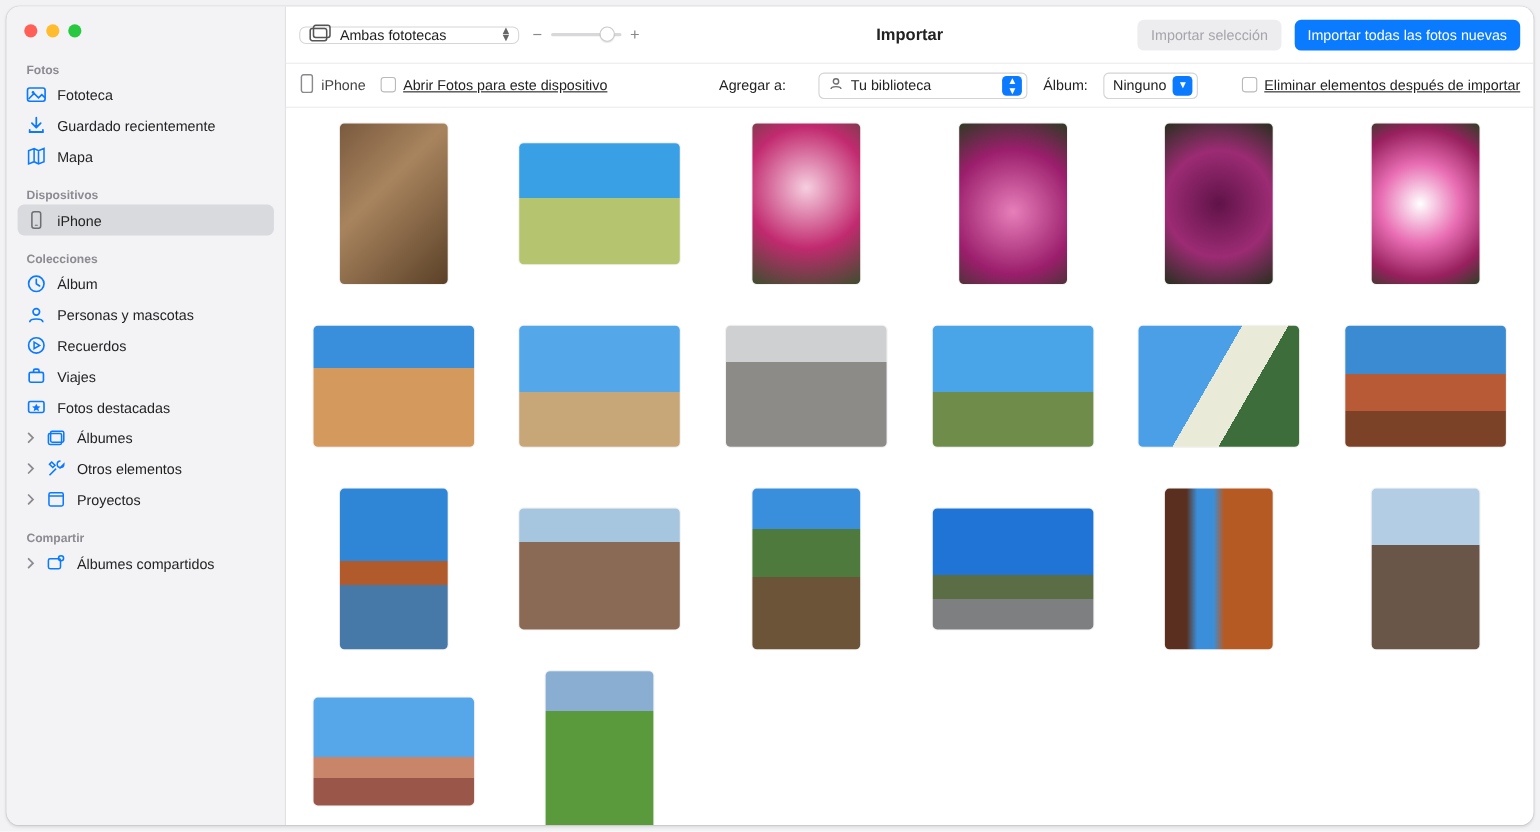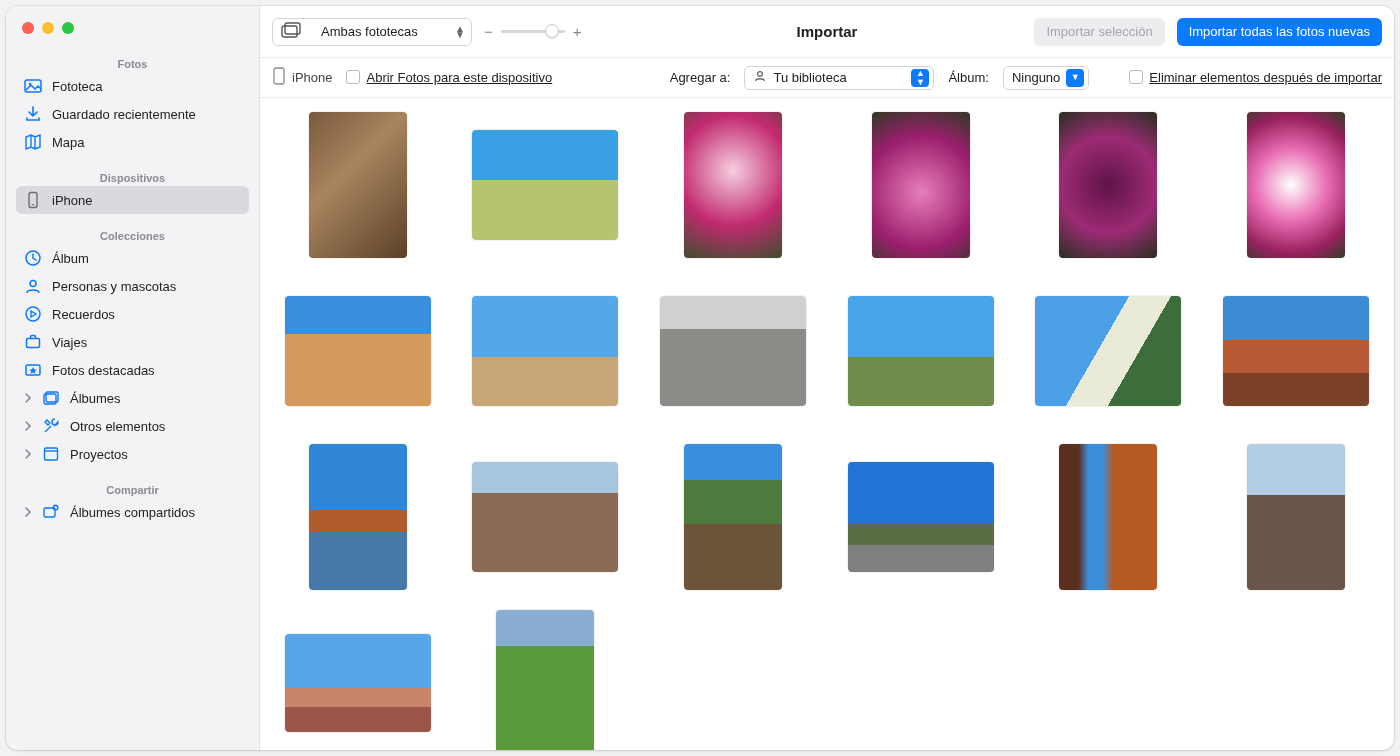--- a/index.html
+++ b/index.html
@@ -24,21 +24,20 @@
   }
   
   .sidebar {
     width: 254px;
     background: #f3f2f5;
     border-right: 1px solid #e2e2e4;
     padding: 10px 10px 10px 10px;
     display: flex;
     flex-direction: column;
     flex-shrink: 0;
-    text-align: center;
   }
   .traffic {
     display: flex;
     gap: 8px;
     padding: 6px 4px 18px 6px;
   }
   .dot { width: 12px; height: 12px; border-radius: 50%; }
   .dot.red { background: #ff5f57; }
   .dot.yellow { background: #febc2e; }
   .dot.green { background: #28c840; }
@@ -84,22 +83,22 @@
     display: flex;
     align-items: center;
     padding: 0 12px;
     gap: 12px;
     border-bottom: 1px solid #ececee;
     position: relative;
   }
   .library-select {
     display: flex;
     align-items: center;
-    gap: 20px;
-    height: 28px;
+    gap: 8px;
+    height: 16px;
     border: 1px solid #d6d6d9;
     border-radius: 6px;
     padding: 0 8px;
     background: #fff;
     min-width: 200px;
     position: relative;
   }
   .library-select .stepper {
     position: absolute;
     right: 6px;
@@ -192,21 +191,21 @@
     display: flex;
     align-items: center;
     gap: 6px;
     height: 24px;
     border: 1px solid #d3d3d6;
     border-radius: 5px;
     padding: 0 4px 0 8px;
     background: #fff;
     position: relative;
   }
-  .select.wide { min-width: 190px; }
+  .select.wide { min-width: 190px; margin-left: 16px; }
   .select .chev {
     width: 18px;
     height: 18px;
     background: #0a7aff;
     border-radius: 4px;
     color: #fff;
     display: flex;
     align-items: center;
     justify-content: center;
     font-size: 9px;

